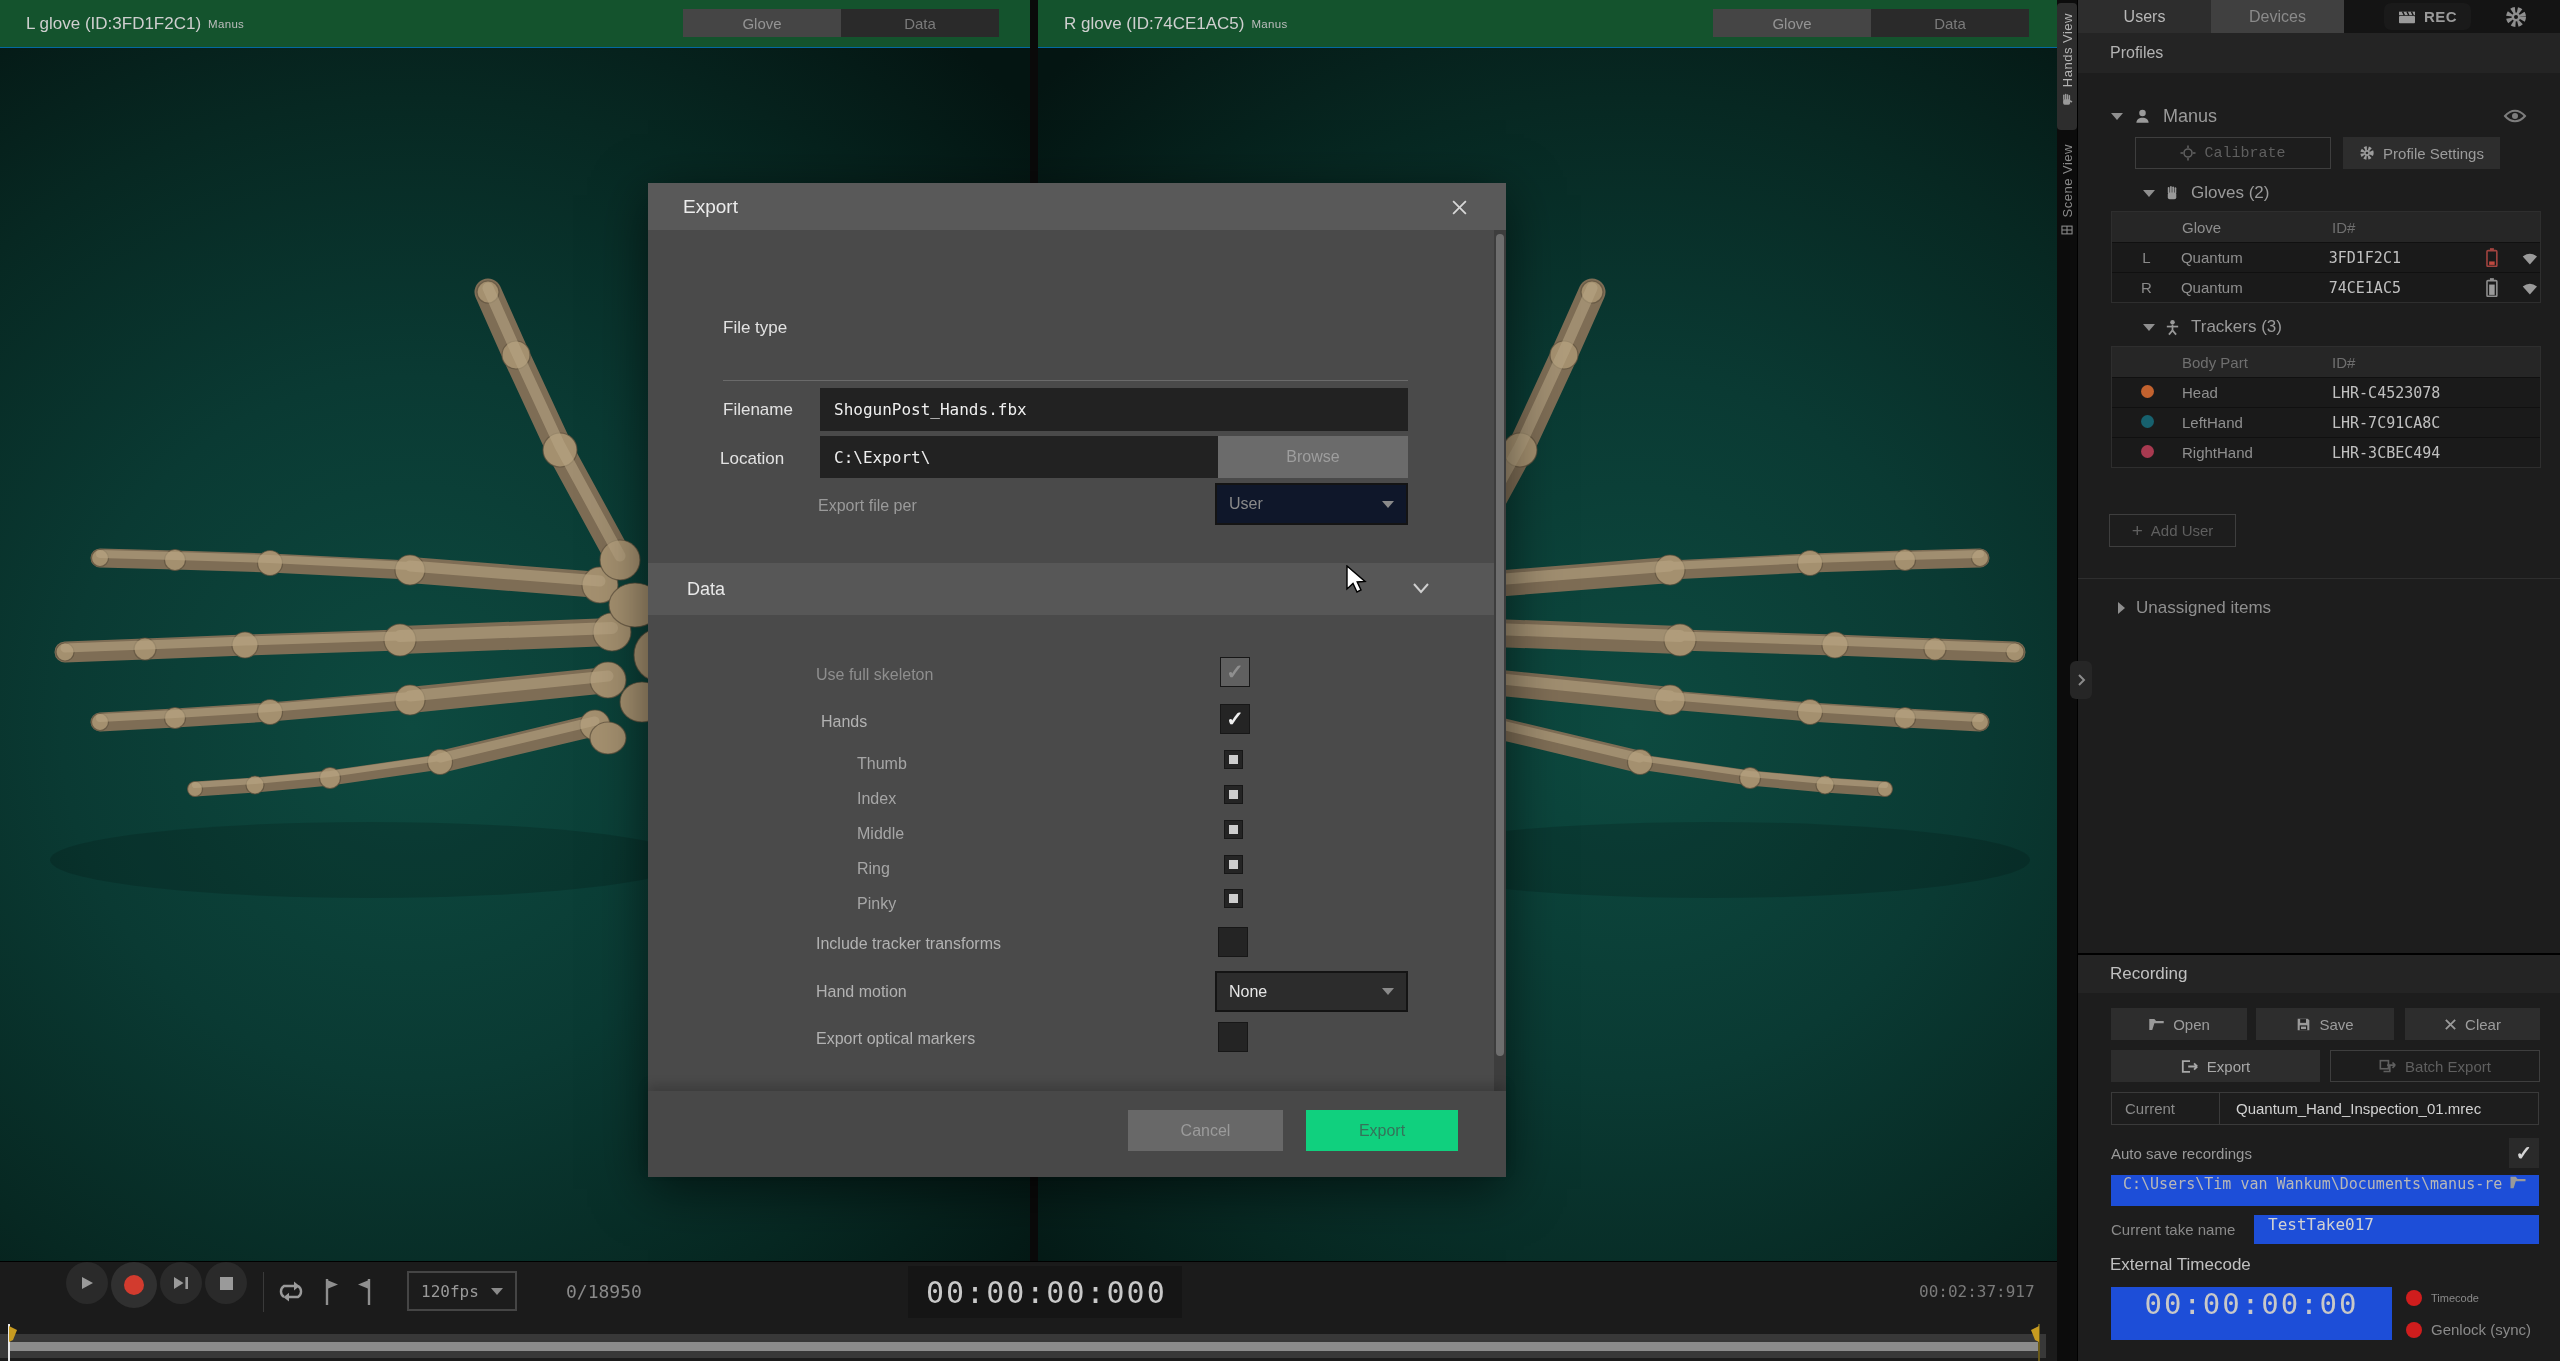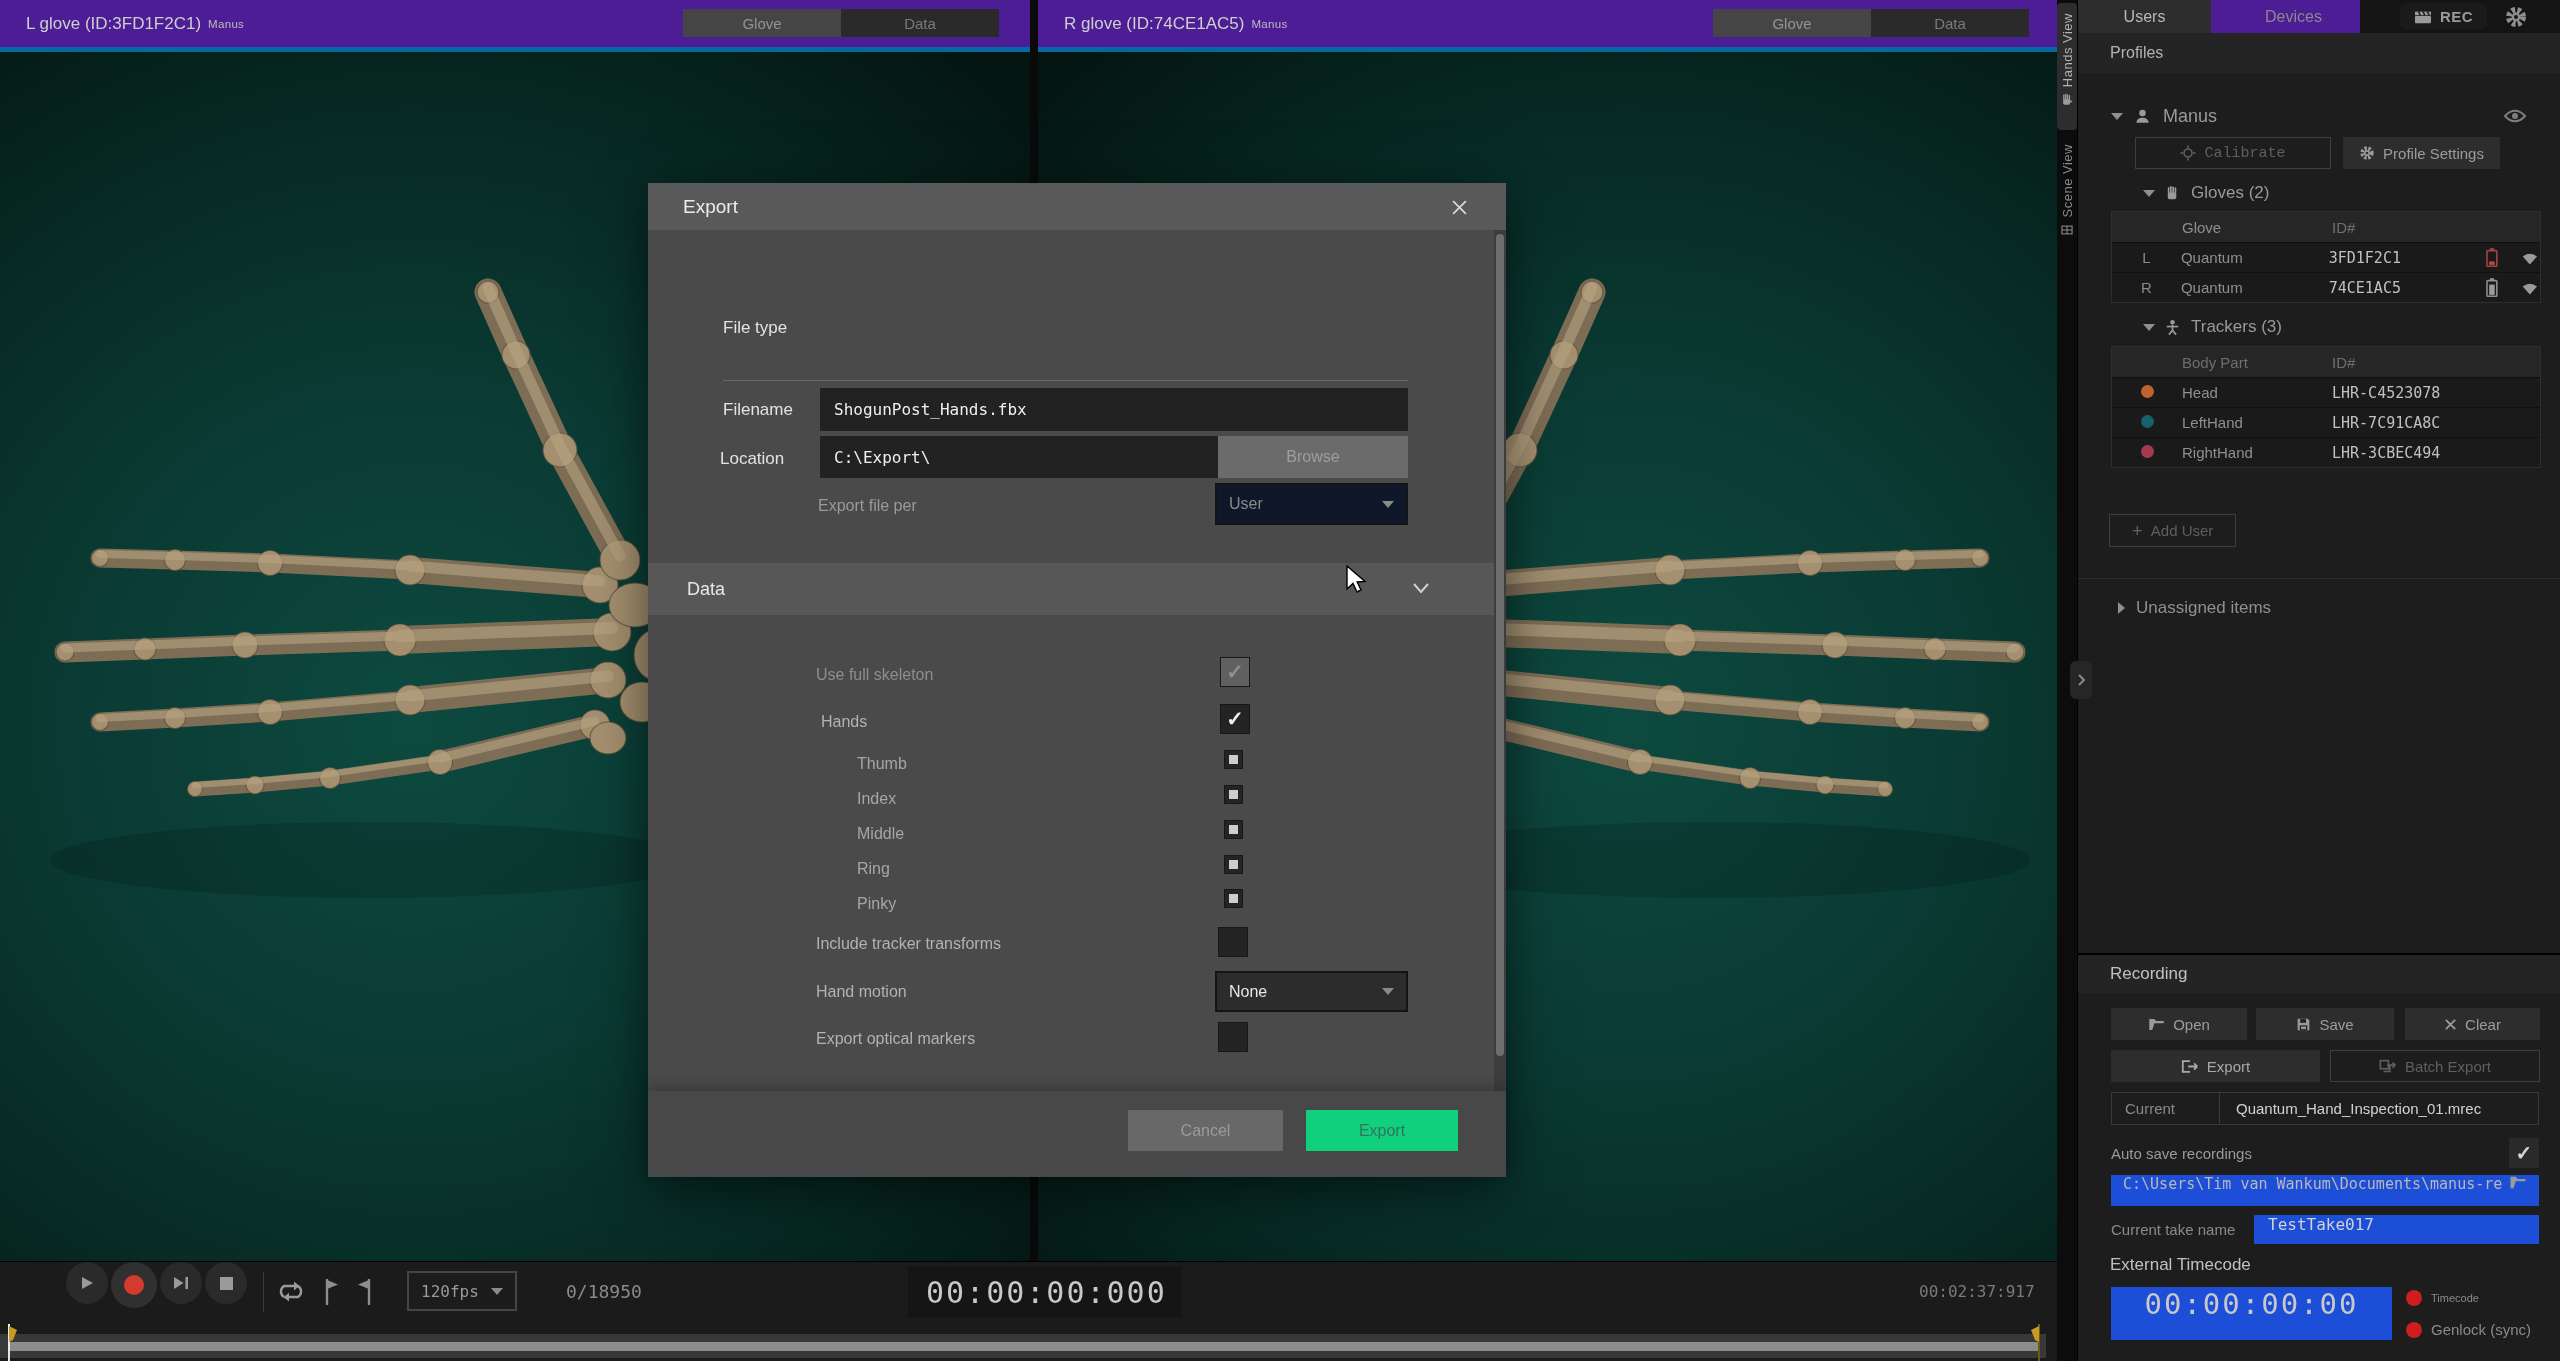--- a/index.html
+++ b/index.html
@@ -3,21 +3,21 @@
 <meta charset="utf-8">
 <style>
   html,body{margin:0;padding:0;background:#0c0c0c;}
   #app{position:relative;width:2560px;height:1361px;overflow:hidden;background:#161616;
        font-family:"Liberation Sans",sans-serif;color:#9a9a9a;-webkit-font-smoothing:antialiased;}
   .abs{position:absolute;}
   .flex{display:flex;align-items:center;}
   .mono{font-family:"DejaVu Sans Mono",monospace;}
 
   
-  .vp-header{background:#4c1d95;height:47px;border-bottom:5px solid #0369a1;}
+  .vp-header{background:#14532d;height:47px;border-bottom:1px solid #0369a1;}
   .vp-title{color:#cfcfcf;font-size:17px;}
   .vp-brand{color:#bdbdbd;font-size:11.5px;margin-left:7px;letter-spacing:.3px;}
   .vp-tab{width:158px;height:28px;display:flex;align-items:center;justify-content:center;
           font-size:15px;}
   .vp-tab.active{background:#454545;color:#949494;}
   .vp-tab.idle{background:#2a2a2a;color:#7b7b7b;}
 
   
   .viewport{overflow:hidden;}
   .vp-left-bg{background:radial-gradient(ellipse 85% 72% at 40% 56%, #0d4a40 0%, #0a3a33 40%, #072822 72%, #041512 100%);}
@@ -29,21 +29,21 @@
         justify-content:flex-start;padding-top:10px;box-sizing:border-box;}
   .vtab .vtext{writing-mode:vertical-rl;transform:rotate(180deg);font-size:13px;letter-spacing:.5px;}
   .vtab.active{background:#2d2d2d;color:#b5b5b5;}
   .vtab.idle{color:#8a8a8a;}
 
   
   .sidebar{background:#1d1d1d;border-left:1px solid #000;}
   .sb-tabbar{background:#141414;height:33px;}
   .sb-tab{width:133px;height:33px;display:flex;align-items:center;justify-content:center;font-size:16px;}
   .sb-tab.active{background:#2d2d2d;color:#b8b8b8;}
-  .sb-tab.idle{background:#4c1d95;color:#8a8a8a;padding-left:16px;}
+  .sb-tab.idle{background:#404040;color:#8a8a8a;}
   .section-bar{background:#242424;color:#b3b3b3;font-size:16px;display:flex;align-items:center;}
   .btn{display:flex;align-items:center;justify-content:center;gap:8px;font-size:15px;box-sizing:border-box;}
   .btn-fill{background:#2d2d2d;color:#9c9c9c;}
   .btn-outline{background:transparent;border:1px solid #3e3e3e;color:#5f5f5f;}
   .tbl{position:absolute;left:33px;width:428px;border:1px solid #2e2e2e;background:#101010;}
   .tbl-row{display:flex;align-items:center;height:29px;background:#1a1a1a;margin-top:1px;}
   .tbl-head{display:flex;align-items:center;height:30px;background:#262626;color:#6f6f6f;font-size:15px;}
   .cell-side{width:70px;text-align:center;color:#8a8a8a;font-size:15px;}
   .cell-name{width:150px;color:#8f8f8f;font-size:15px;}
   .cell-id{width:150px;color:#c0c0c0;font-size:15px;}

